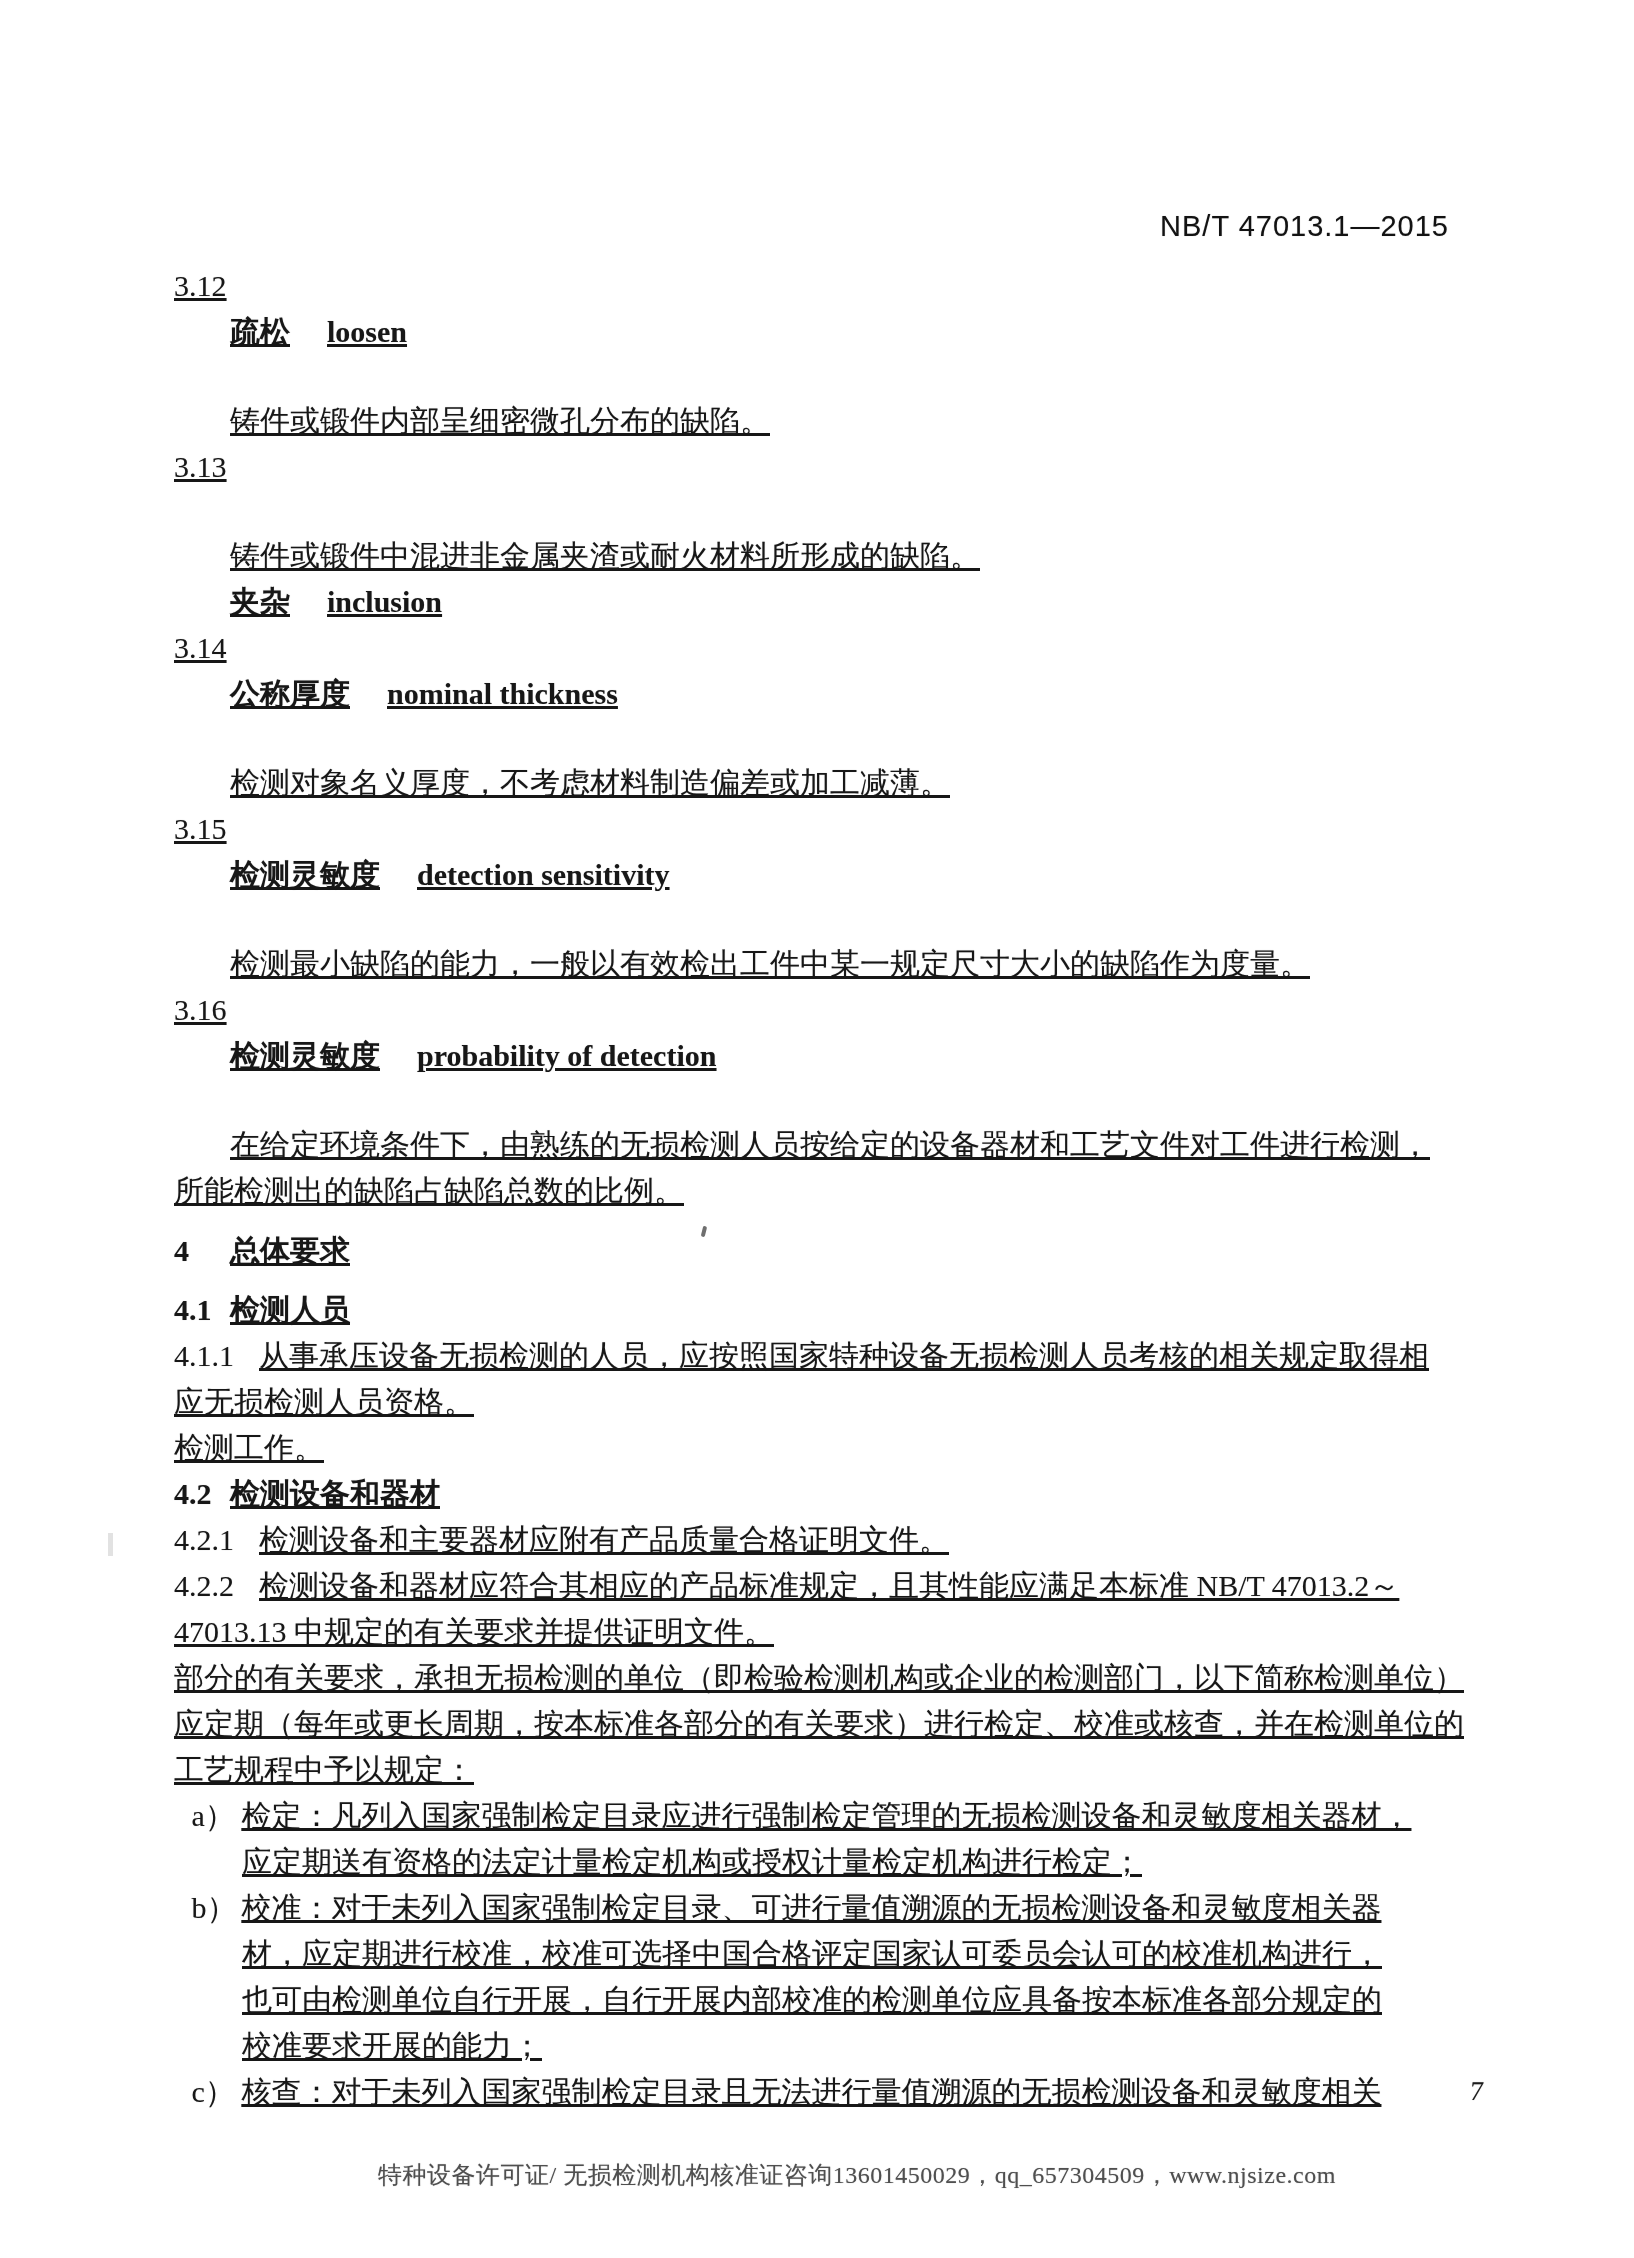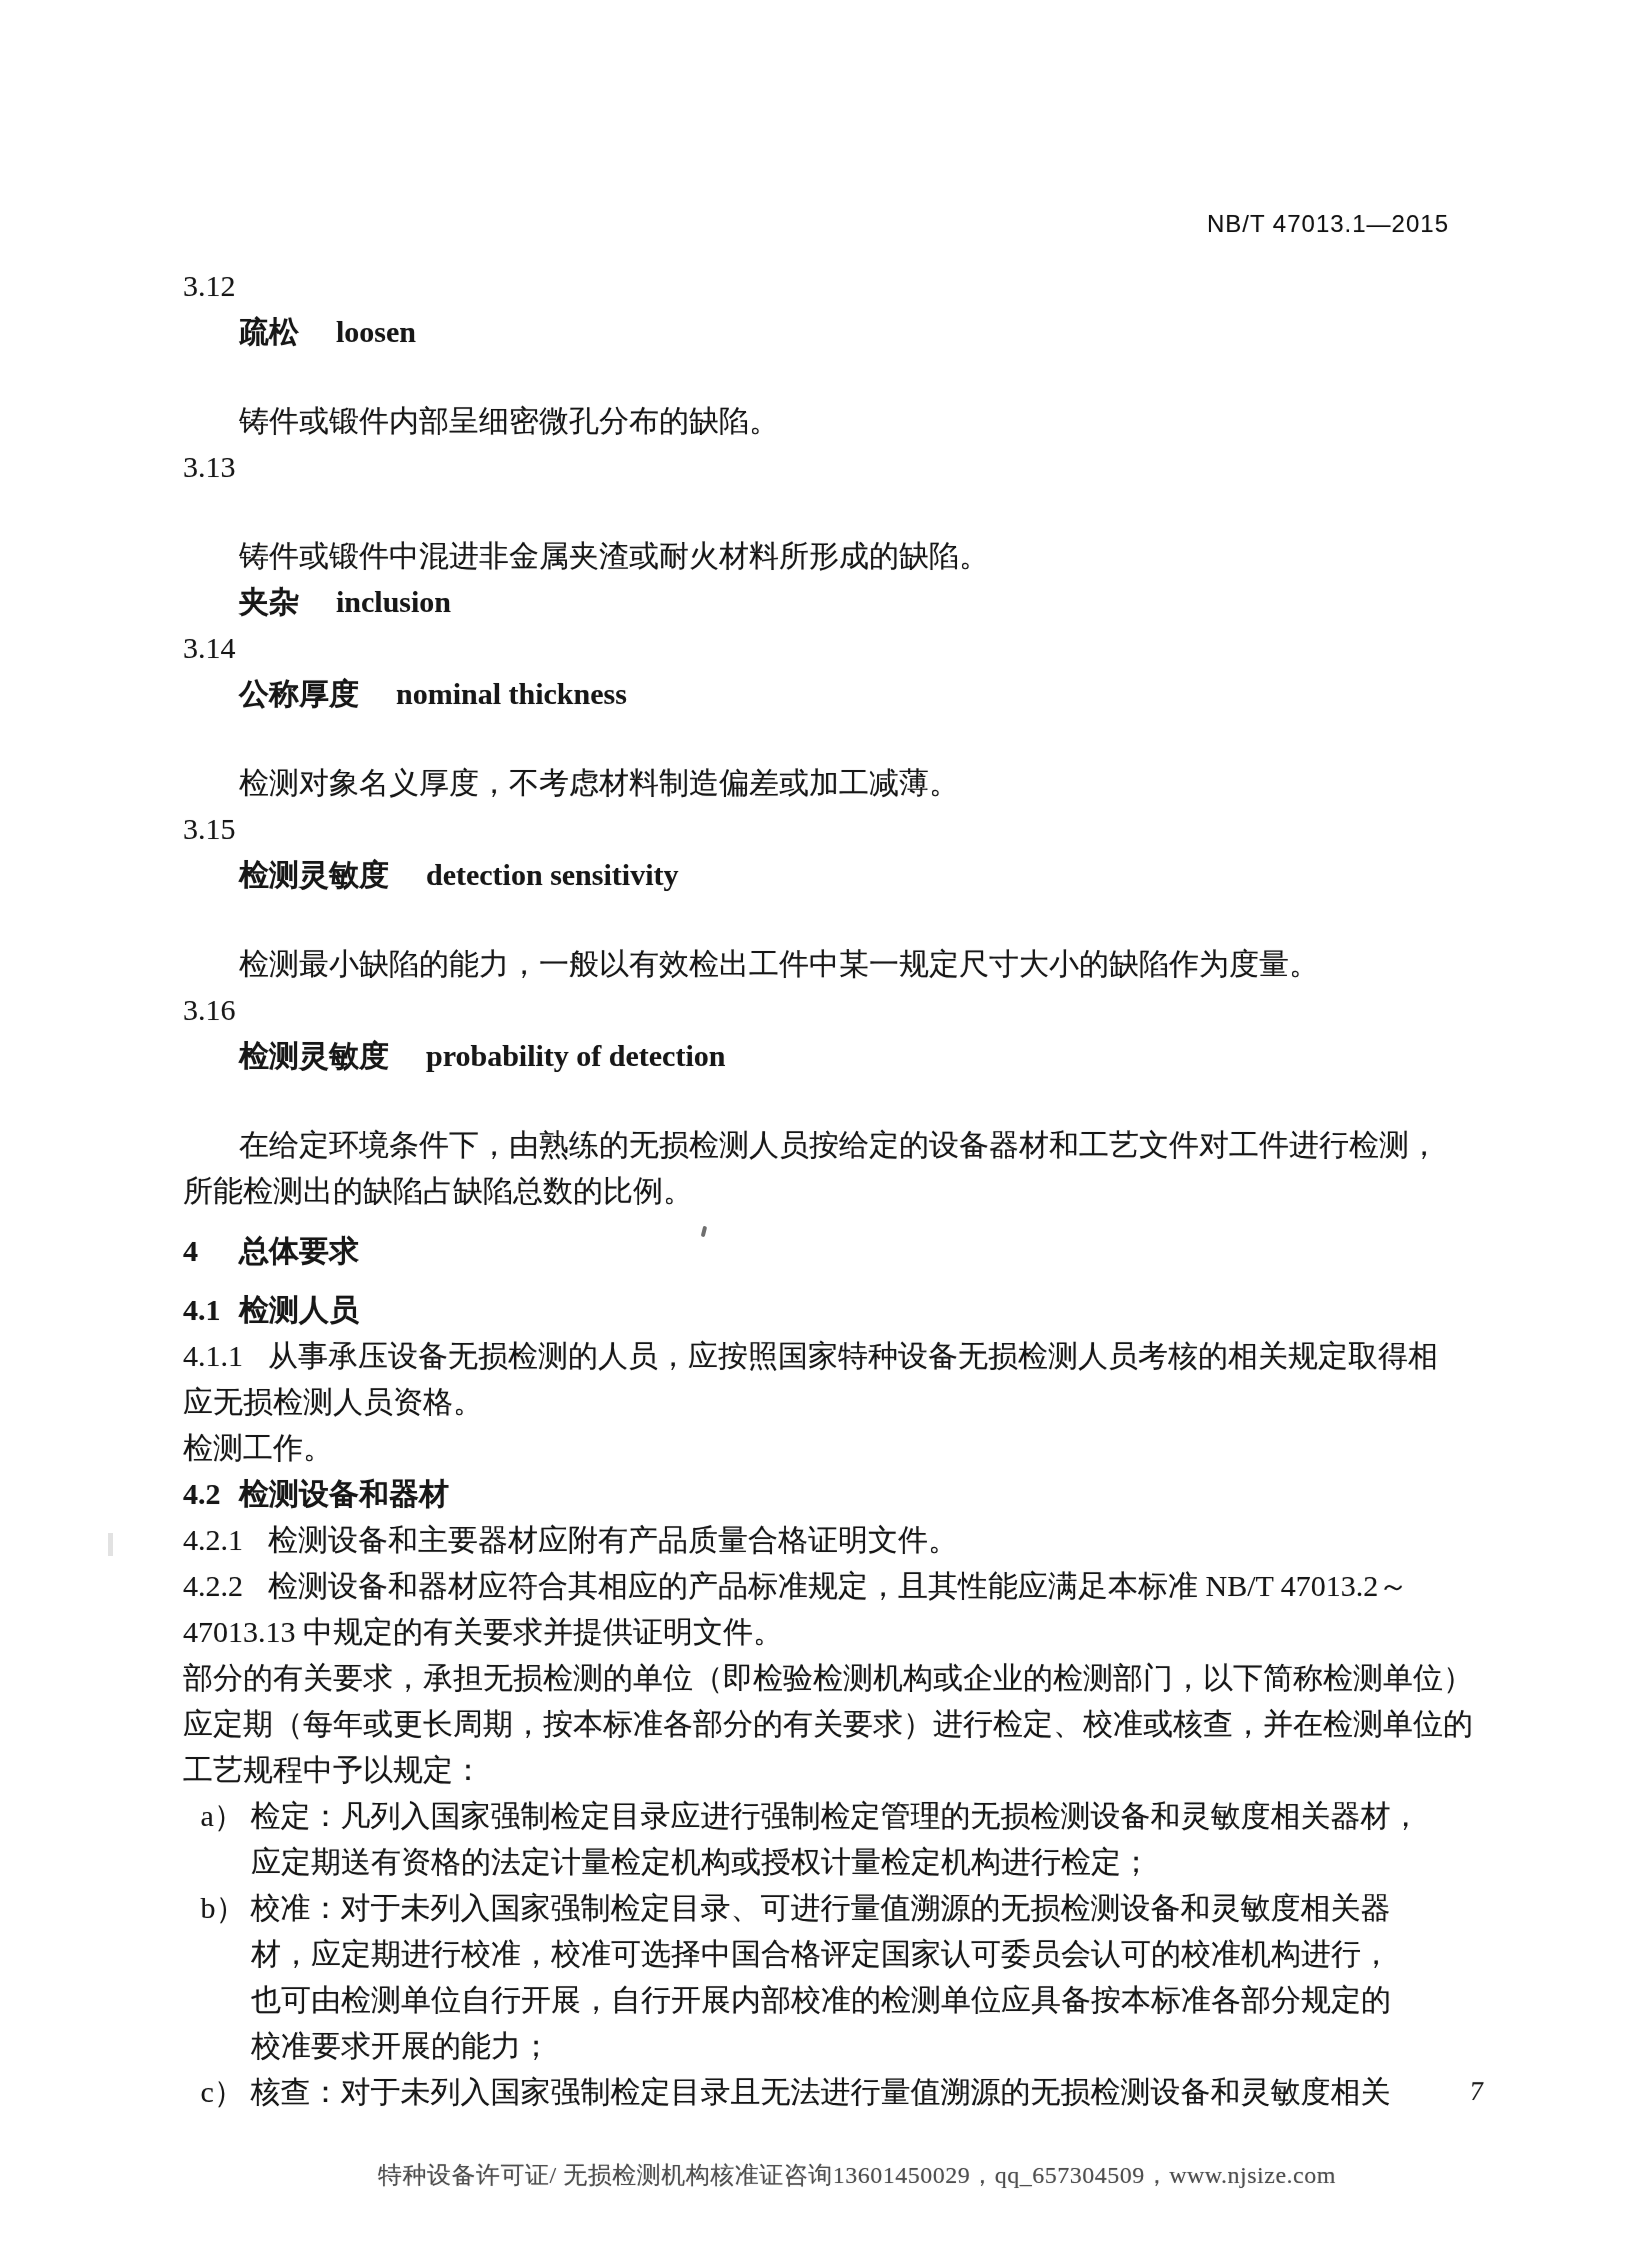--- a/index.html
+++ b/index.html
@@ -9,26 +9,27 @@
     font-family:"Liberation Serif","DejaVu Serif",serif;
     color:#171717;
   }
   .page{
     position:relative;width:1635px;height:2258px;
     background:#ffffff;overflow:hidden;
   }
   .std-code{
     position:absolute;top:210px;right:186px;
     font-family:"Liberation Sans","DejaVu Sans",sans-serif;
-    font-size:24px;letter-spacing:1px;color:#121212;
+    font-size:29px;letter-spacing:1px;color:#121212;
     text-shadow:0 0 1px rgba(0,0,0,0.3);
   }
   .content{
-    position:absolute;left:183px;top:263px;width:1303px;
+    position:absolute;left:174px;top:263px;width:1303px;
     font-size:30px;
+    text-decoration:underline;
   }
   .line{
     height:46px;line-height:46px;white-space:nowrap;
     text-shadow:0 0 1px rgba(0,0,0,0.28);
   }
   .indent{padding-left:56px;margin-top:43px;}
   .term{padding-left:56px;font-weight:bold;}
   .term .en{margin-left:37px;}
   .chapter,.section{font-weight:bold;}
   .chapter{margin-top:13.5px;margin-bottom:13.5px;}

